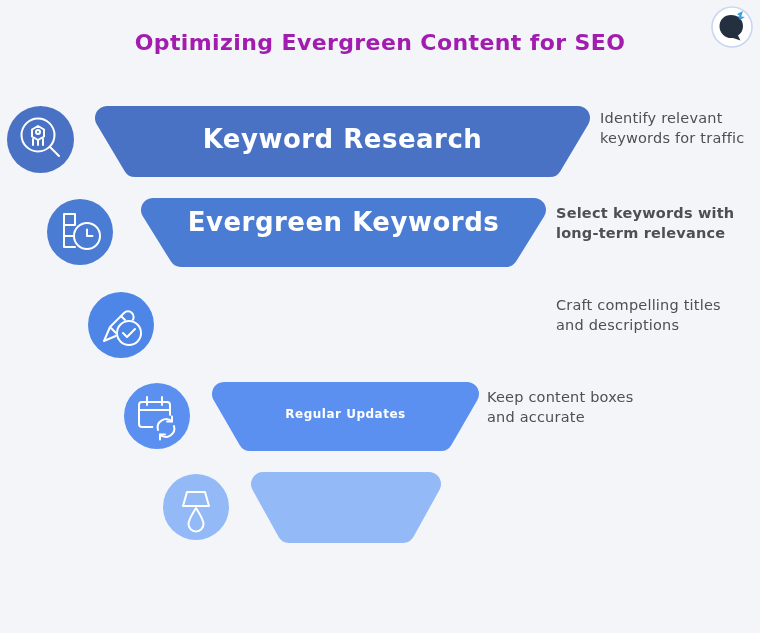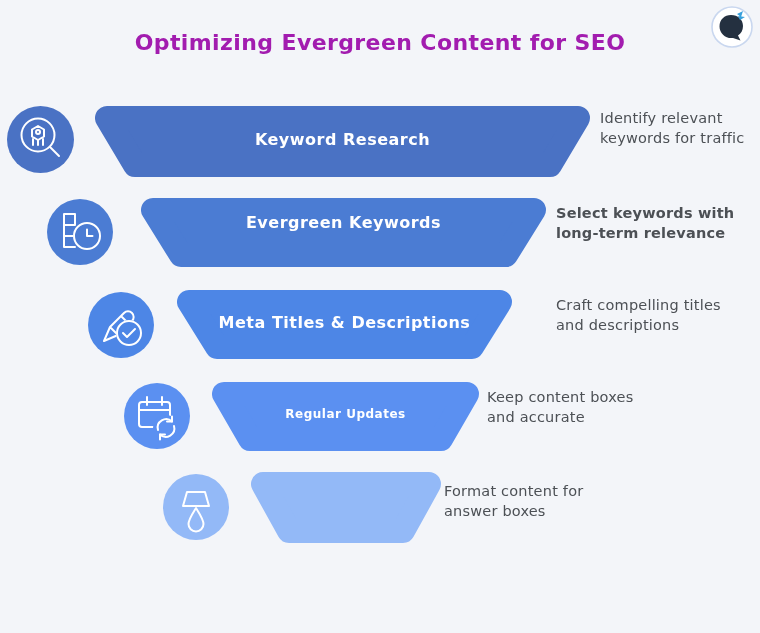--- a/index.html
+++ b/index.html
@@ -39,21 +39,21 @@
     align-items: center;
     justify-content: center;
     text-align: center;
     color: #ffffff;
     font-weight: bold;
     letter-spacing: 0.5px;
     white-space: pre-line;
     line-height: 1.25;
     padding-bottom: 4px;
   }
-  .bar-label.size-l { font-size: 16px; }
+  .bar-label.size-l { font-size: 26px; }
   .bar-label.size-m { font-size: 12px; }
   .bar-label.size-s { font-size: 16.5px; width: 130px; left: 50%; margin-left: -65px; }
 
   .stage-desc {
     position: absolute;
     color: #4c5055;
     font-size: 14.5px;
     line-height: 1.4;
     white-space: pre-line;
     letter-spacing: 0.2px;
@@ -114,26 +114,20 @@
 
   <div class="stage-icon" style="left:88px; top:292px;">
     <svg width="66" height="66" viewBox="0 0 66 66">
       <circle cx="33" cy="33" r="33" fill="#4d86e6"></circle>
       <path class="icon-stroke-thin" d="M16,49 l6,-14 l8,8 z M22,35 l14,-14 a5.6,5.6 0 0 1 8,8 l-14,14 M33,24 l8,8"></path>
       <circle cx="41" cy="41" r="13" fill="#4d86e6"></circle>
       <circle class="icon-stroke-thin" cx="41" cy="41" r="12"></circle>
       <path class="icon-stroke-thin" d="M35,41 l4,4 l8,-8"></path>
     </svg>
   </div>
-  <div class="stage-bar" style="left:177px; top:290px; width:335px; height:69px;">
-    <svg width="335" height="69" viewBox="0 0 335 69">
-      <polygon points="12,12 323,12 295,57 40,57" stroke-width="24" stroke-linejoin="round" fill="#4d86e6" stroke="#4d86e6"></polygon>
-    </svg>
-    <div class="bar-label size-l">Meta Titles &amp; Descriptions</div>
-  </div>
   <div class="stage-desc" style="left:519px; top:295px; width:200px;margin-left:37px;">Craft compelling titles
 and descriptions</div>
 
   <div class="stage-icon" style="left:124px; top:383px;">
     <svg width="66" height="66" viewBox="0 0 66 66">
       <circle cx="33" cy="33" r="33" fill="#5b90f1"></circle>
       <rect class="icon-stroke-thin" x="15" y="19" width="31" height="25" rx="3"></rect>
       <path class="icon-stroke-thin" d="M23,14 v8 M38,14 v8 M15,27 h31"></path>
       <circle cx="42" cy="45" r="13" fill="#5b90f1"></circle>
       <path class="icon-stroke-thin" d="M34,47 a8.5,8.5 0 0 1 14,-8.5 M50,43 a8.5,8.5 0 0 1 -14,8.5"></path>
@@ -154,16 +148,14 @@
       <circle cx="33" cy="33" r="33" fill="#93b9f7"></circle>
       <path class="icon-stroke-thin" d="M24,18 h18 l4,14 h-26 z"></path>
       <path class="icon-stroke-thin" d="M33,34 c-5,8 -7.5,11.5 -7.5,16 a7.5,7.5 0 0 0 15,0 c0,-4.5 -2.5,-8 -7.5,-16 z"></path>
     </svg>
   </div>
   <div class="stage-bar" style="left:251px; top:472px; width:190px; height:71px;">
     <svg width="190" height="71" viewBox="0 0 190 71">
       <polygon points="12,12 178,12 152,59 38,59" stroke-width="24" stroke-linejoin="round" fill="#93b9f7" stroke="#93b9f7"></polygon>
     </svg>
   </div>
-  <div class="stage-desc" style="left:444px; top:481px; width:180px;">Format content for
-answer boxes</div>
 
 </div>
 
 </body></html>

